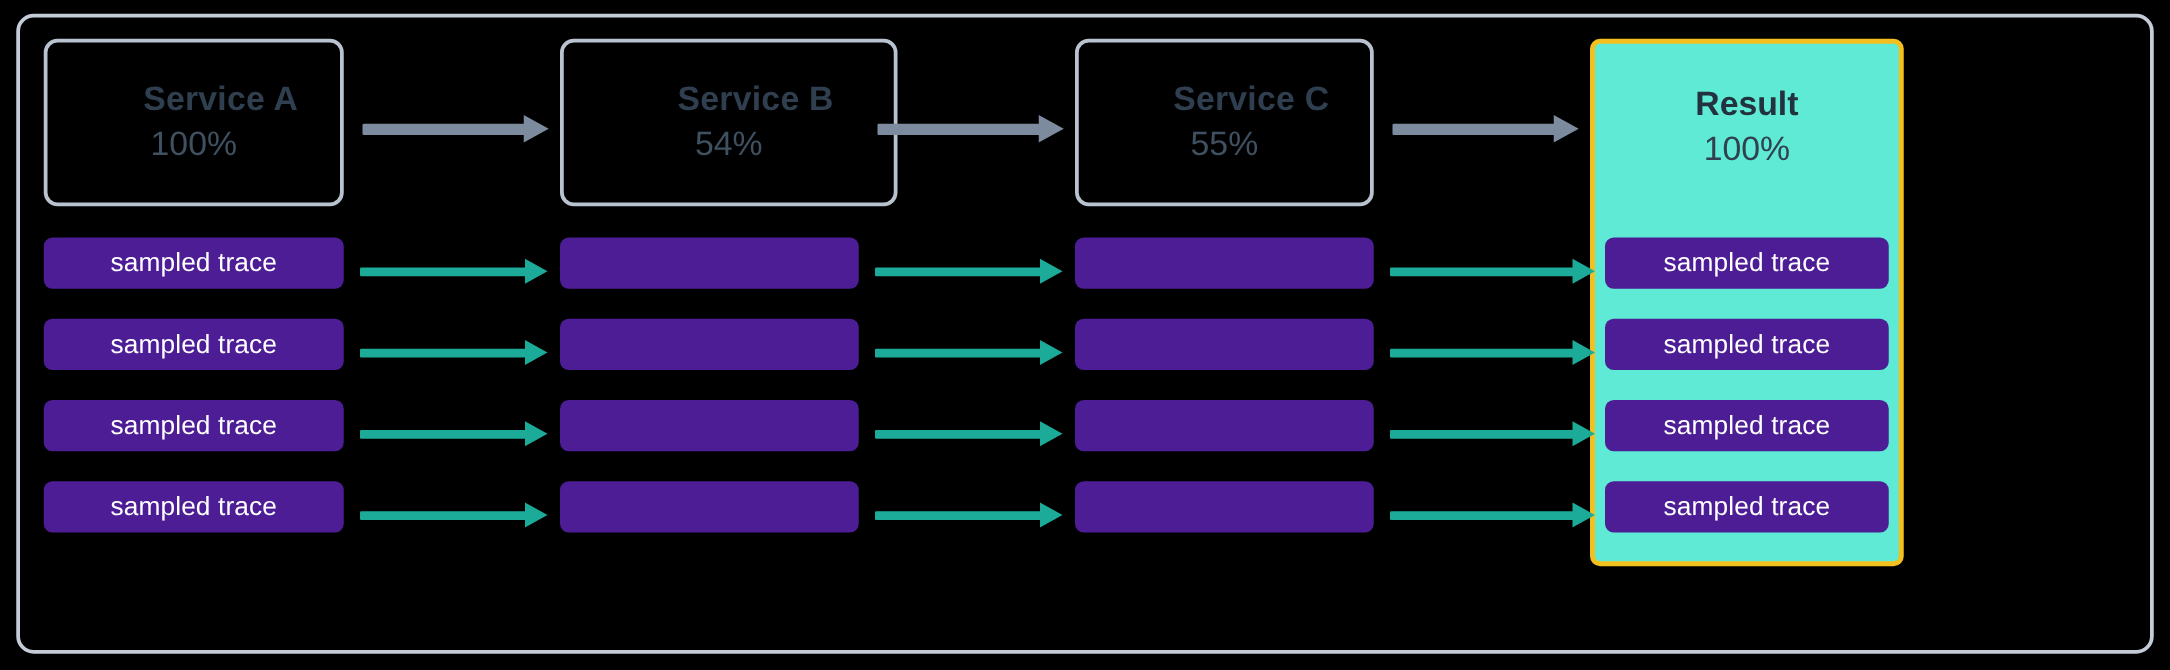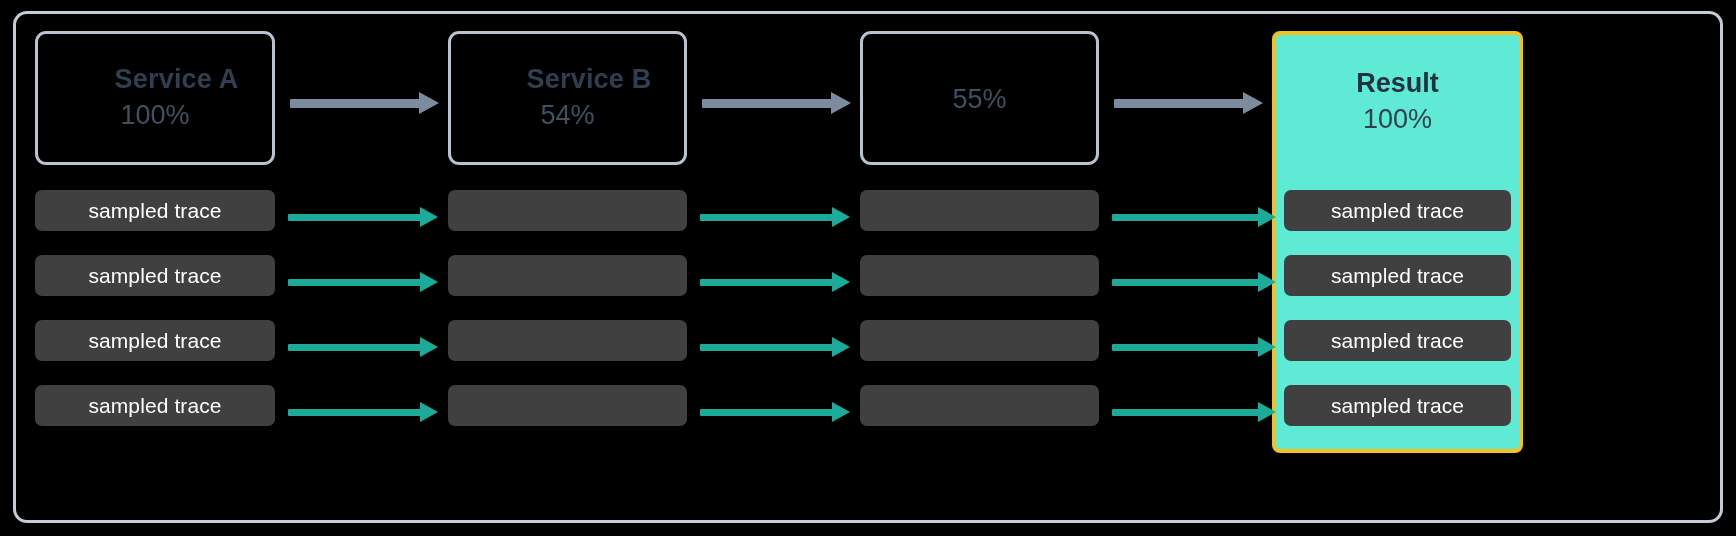--- a/index.html
+++ b/index.html
@@ -35,21 +35,21 @@
   }
   .result-head{
     position:absolute;left:0;top:0;width:100%;height:134px;
     display:flex;flex-direction:column;align-items:center;justify-content:center;
   }
   .result-name{font-size:27px;font-weight:bold;color:#23323f;line-height:1.15;}
   .result-pct{font-size:27px;font-weight:400;color:#31404e;line-height:1.25;margin-top:4px;}
 
   
   .trace{
-    position:absolute;height:41px;border-radius:7px;background:#404040;
+    position:absolute;height:41px;border-radius:7px;background:#4c1d95;
     display:flex;align-items:center;justify-content:center;
   }
   .trace-label{
     font-size:21px;color:#ffffff;font-weight:400;letter-spacing:.1px;white-space:nowrap;
   }
 
   
   .arrow{position:absolute;height:0;}
   .arrow .shaft{position:absolute;left:0;top:0;height:9px;border-radius:1px;}
   .arrow .head{
@@ -73,26 +73,27 @@
       <div class="result-name">Result</div>
       <div class="result-pct">100%</div>
     </div>
   </div>
 
   <div class="svc-box" style="left:35px;width:240px;">
     <div class="svc-name">Service A</div>
     <div class="svc-pct">100%</div>
   </div>
 
-  <div class="svc-box" style="left:448px;width:239px;text-align:center;">
+  <div class="svc-box" style="left:448px;width:270px;text-align:center;">
     <div class="svc-name">Service B</div>
     <div class="svc-pct">54%</div>
   </div>
 
   <div class="svc-box" style="left:860px;width:239px;">
+    <div class="svc-name">Service C</div>
     <div class="svc-pct">55%</div>
   </div>
 
   <div class="arrow gray" style="left:290px;top:99px;">
     <div class="shaft" style="width:131px;"></div>
     <div class="head" style="left:129px;"></div>
   </div>
   <div class="arrow gray" style="left:702px;top:99px;">
     <div class="shaft" style="width:131px;"></div>
     <div class="head" style="left:129px;"></div>

